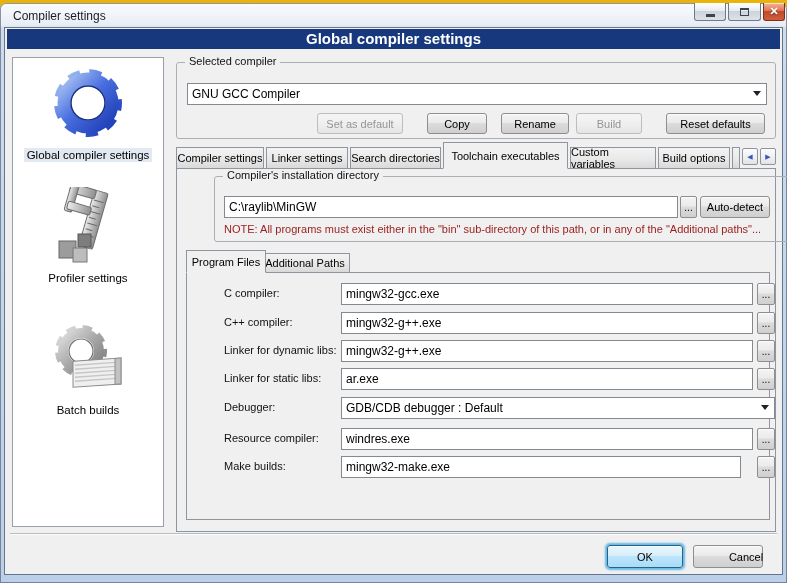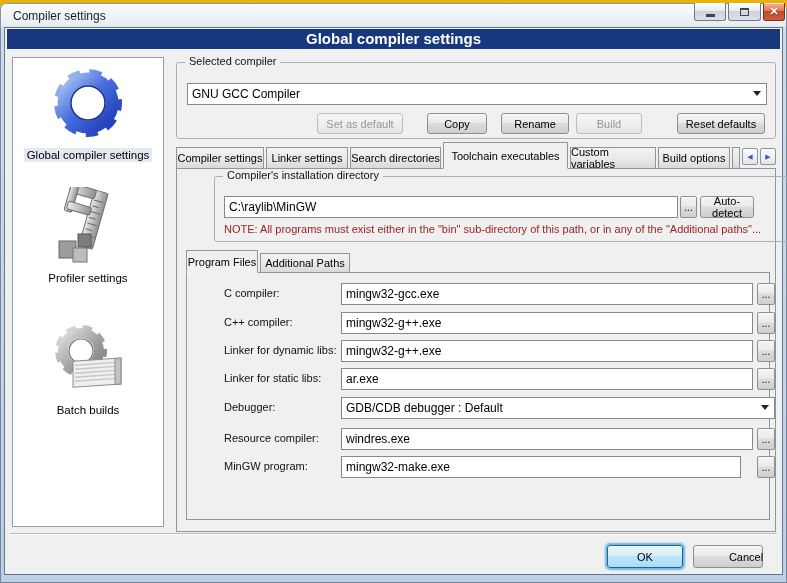--- a/index.html
+++ b/index.html
@@ -167,21 +167,21 @@
   <div class="group" style="left:176px; top:62px; width:600px; height:77px;">
     <span class="legend">Selected compiler</span>
     <div class="combo" style="left:10px; top:20px; width:580px;">
       <span>GNU GCC Compiler</span>
       <span class="arrow"></span>
     </div>
     <div class="btn disabled" style="left:140px; top:50px; width:86px;">Set as default</div>
     <div class="btn" style="left:250px; top:50px; width:60px;">Copy</div>
     <div class="btn" style="left:324px; top:50px; width:68px;">Rename</div>
     <div class="btn disabled" style="left:399px; top:50px; width:66px;">Build</div>
-    <div class="btn" style="right:10px; top:50px; width:88px;">Reset defaults</div>
+    <div class="btn" style="right:10px; top:50px; width:99px;">Reset defaults</div>
   </div>
 
   <div class="tab" style="left:176px; width:88px;">Compiler settings</div>
   <div class="tab" style="left:266px; width:82px;">Linker settings</div>
   <div class="tab" style="left:350px; width:91px;">Search directories</div>
   <div class="tab active" style="left:443px; width:125px;">Toolchain executables</div>
   <div class="tab" style="left:570px; width:86px;">Custom variables</div>
   <div class="tab" style="left:658px; width:72px;">Build options</div>
   <div class="tab" style="left:732px; width:8px;"></div>
   <div class="tab-scroll" style="left:742px;">
@@ -191,24 +191,24 @@
       <span>▶</span>
     </div>
 
   <div class="panel"></div>
 
   <div class="group z5" style="left:186px; top:176px; width:580px; height:66px;">
     <span class="legend">Compiler's installation directory</span>
   </div>
   <input class="tinput z5" style="left: 196px; top: 196px; width: 454px;" value="C:\raylib\MinGW">
   <div class="btn btn-sm z5" style="left:652px; top:196px; width:17px; height:22px;">...</div>
-  <div class="btn z5" style="left:672px; top:196px; width:54px; height:22px;text-align:center;">Auto-detect</div>
+  <div class="btn z5" style="left:672px; top:196px; width:70px; height:22px;text-align:center;">Auto-detect</div>
   <div class="note z5" style="left:196px; top:223px;text-align:center;">NOTE: All programs must exist either in the "bin" sub-directory of this path, or in any of the "Additional paths"...</div>
 
-  <div class="subtab active" style="left:186px; top:250px; width:72px;">Program Files</div>
+  <div class="subtab active" style="left:186px; top:250px; width:80px;">Program Files</div>
   <div class="subtab" style="left:260px; top:253px; width:90px;">Additional Paths</div>
   <div class="subpanel"></div>
 
   <span class="flabel z5" style="left:196px; top:287px;">C compiler:</span>
   <input class="tinput z5" style="left: 313px; top: 283px; width: 412px;" value="mingw32-gcc.exe">
   <div class="btn btn-sm z5" style="left:729px; top:283px; width:18px; height:22px;">...</div>
 
   <span class="flabel z5" style="left:196px; top:316px;">C++ compiler:</span>
   <input class="tinput z5" style="left: 313px; top: 312px; width: 412px;" value="mingw32-g++.exe">
   <div class="btn btn-sm z5" style="left:729px; top:312px; width:18px; height:22px;">...</div>
@@ -224,20 +224,20 @@
   <span class="flabel z5" style="left:196px; top:401px;">Debugger:</span>
   <div class="combo z5" style="left:313px; top:397px; width:434px;">
     <span>GDB/CDB debugger : Default</span>
     <span class="arrow"></span>
   </div>
 
   <span class="flabel z5" style="left:196px; top:432px;">Resource compiler:</span>
   <input class="tinput z5" style="left: 313px; top: 428px; width: 412px;" value="windres.exe">
   <div class="btn btn-sm z5" style="left:729px; top:428px; width:18px; height:22px;">...</div>
 
-  <span class="flabel z5" style="left:196px; top:460px;">MinGW program:</span>
+  <span class="flabel z5" style="left:196px; top:460px;">Make builds:</span>
   <input class="tinput z5" style="left: 313px; top: 456px; width: 400px;" value="mingw32-make.exe">
   <div class="btn btn-sm z5" style="left:729px; top:456px; width:18px; height:22px;">...</div>
 
   <div class="sep"></div>
   <div class="btn btn-default" style="left:607px; top:545px; width:76px; height:23px;">OK</div>
   <div class="btn" style="left:693px; top:545px; width:70px; height:23px;padding-left:36px;">Cancel</div>
 </div>
 
 </body></html>

